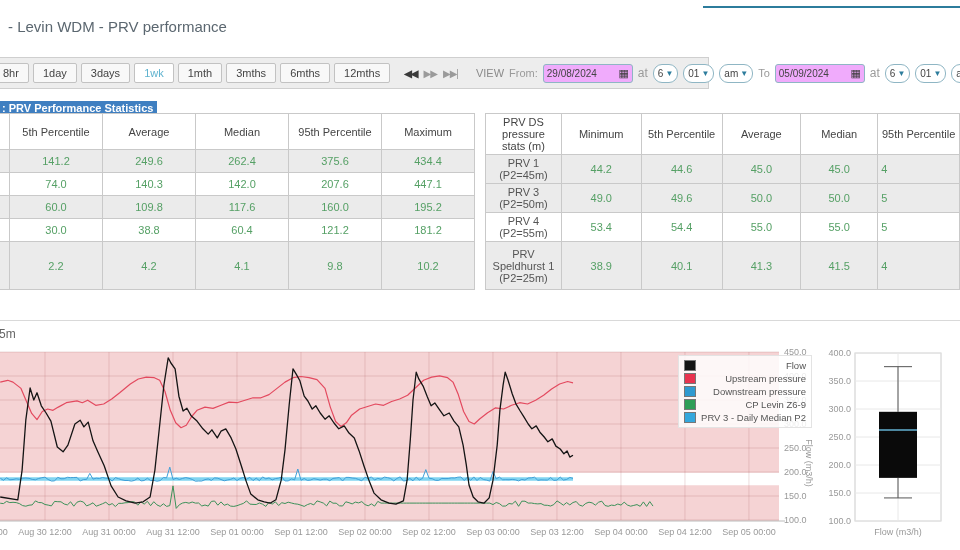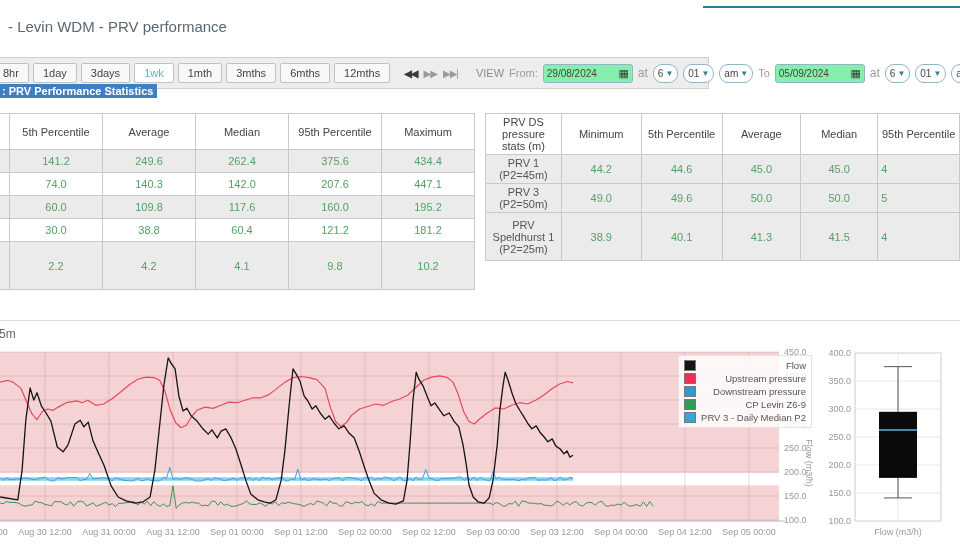--- a/index.html
+++ b/index.html
@@ -13,29 +13,29 @@
   #toolbar{left:-12px;top:57px;width:719px;height:30px;background:#ededed;border:1px solid #cfcfcf;display:flex;align-items:center;}
   .rngbtn{height:18px;padding:0 9px;margin-left:4px;background:#f8f8f8;border:1px solid #c2c2c2;border-radius:2px;
           font-size:11px;color:#444;display:flex;align-items:center;cursor:pointer;}
   .rngbtn.sel{background:#fff;color:#5fb3cf;}
   .navgrp{display:flex;align-items:center;margin-left:14px;gap:6px;}
   .navbtn{font-size:10px;color:#9a9a9a;cursor:pointer;letter-spacing:-1px;}
   .navbtn.first{color:#3a3a3a;font-weight:bold;}
   .viewgrp{display:flex;align-items:center;margin-left:18px;gap:5px;}
   .viewlbl{font-size:11px;color:#8a8a8a;}
   .fieldlbl{font-size:11px;color:#9a9a9a;}
-  .dateinp{width:82px;height:17px;border:1px solid #8fb6c4;border-radius:3px;background:#86efac;
+  .dateinp{width:82px;height:17px;border:1px solid #8fb6c4;border-radius:3px;background:#f0abfc;
            font-size:10px;color:#444;display:flex;align-items:center;justify-content:space-between;padding:0 3px;}
   .calic{color:#3a3a3a;font-size:11px;}
   .atlbl{font-size:12px;color:#9a9a9a;}
   .pill{height:17px;border:1px solid #8fb6c4;border-radius:9px;background:#fff;font-size:10px;color:#444;
         display:flex;align-items:center;padding:0 4px;gap:2px;}
   .pill .arr{color:#2c7c9c;font-size:8px;}
   
-  #stats-title{left:0;top:84px;background:#3f7fc1;color:#fff;font-size:11px;font-weight:bold;padding:1px 4px 1px 2px;}
+  #stats-title{left:0;top:101px;background:#3f7fc1;color:#fff;font-size:11px;font-weight:bold;padding:1px 4px 1px 2px;}
   
   table.stats{border-collapse:collapse;font-size:11px;table-layout:fixed;}
   table.stats th{font-weight:normal;color:#444;background:#fff;}
   table.stats td,table.stats th{border:1px solid #c9c9c9;text-align:center;padding:2px 3px;}
   table.stats td{color:#55a065;}
   table.stats tr.odd td{background:#ebebeb;}
   table.stats tr.even td{background:#fff;}
   table.stats td.lbl{color:#555;}
   #flow-table{left:-80px;top:113px;}
   #press-table{left:485px;top:113px;}
@@ -188,20 +188,28 @@
         <td>45.0</td>
         <td>45.0</td>
         <td class=" lastcut">4</td>
       </tr>
       <tr class="odd" style="height: 23px;">
         <td class="lbl">PRV 3 (P2=50m)</td>
         <td>49.0</td>
         <td>49.6</td>
         <td>50.0</td>
         <td>50.0</td>
+        <td class=" lastcut">5</td>
+      </tr>
+      <tr class="even" style="height: 23px;">
+        <td class="lbl">PRV 4 (P2=55m)</td>
+        <td>53.4</td>
+        <td>54.4</td>
+        <td>55.0</td>
+        <td>55.0</td>
         <td class=" lastcut">5</td>
       </tr>
       <tr class="odd" style="height: 48px;">
         <td class="lbl">PRV Speldhurst 1 (P2=25m)</td>
         <td>38.9</td>
         <td>40.1</td>
         <td>41.3</td>
         <td>41.5</td>
         <td class=" lastcut">4</td>
       </tr>

